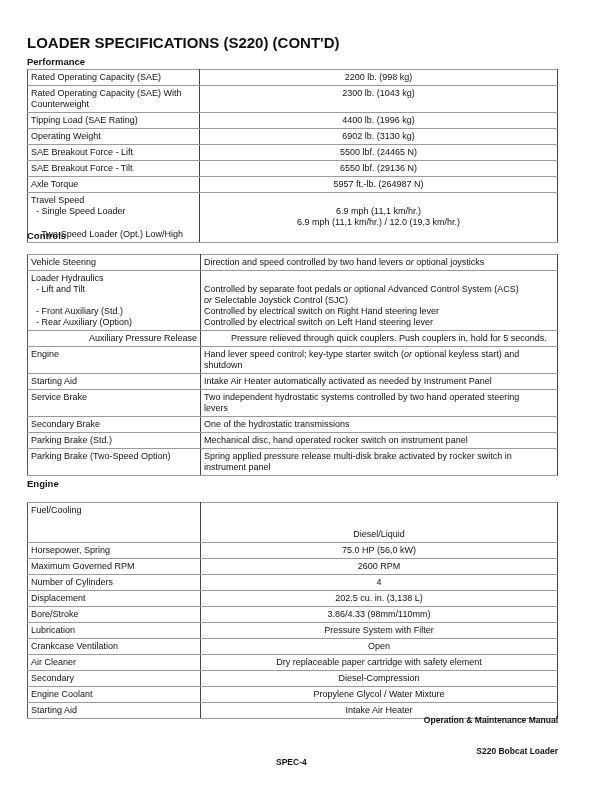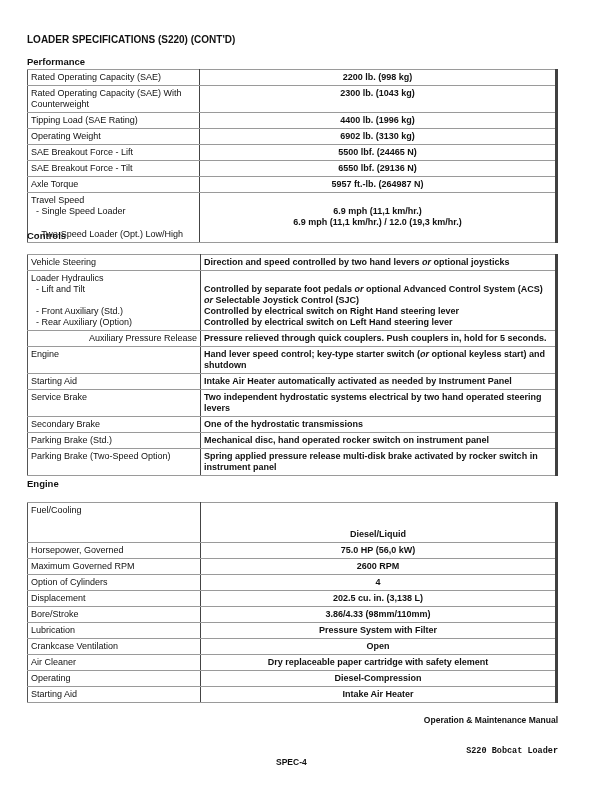--- a/index.html
+++ b/index.html
@@ -2,42 +2,42 @@
 <html><head>
 <meta charset="utf-8">
 <style>
   html, body { margin: 0; padding: 0; background: #ffffff; }
   body {
     width: 612px; height: 792px; position: relative; overflow: hidden;
     font-family: "Liberation Sans", sans-serif; color: #111;
   }
   .title {
     position: absolute; left: 27px; top: 34px;
-    font-size: 10px; font-weight: bold; letter-spacing: 0;
+    font-size: 15px; font-weight: bold; letter-spacing: 0;
   }
   .section-h {
     position: absolute; left: 27px;
     font-size: 9.5px; font-weight: bold;
   }
   table.spec {
     position: absolute; left: 27px; width: 531px;
     border-collapse: collapse; table-layout: fixed;
     font-size: 9px; line-height: 11px;
   }
   table.spec td {
     border-top: 1px solid #9a9a9a;
     border-bottom: 1px solid #9a9a9a;
     padding: 2px 3px 2px 3px;
     vertical-align: top;
   }
   table.spec td.lbl {
     border-left: 1px solid #555;
     border-right: 1px solid #444;
   }
-  table.spec td.val { border-right: 3px solid #404040; font-weight: bold; }
+  table.spec td.val { border-right: 1px solid #404040; }
   table.spec td.c { text-align: center; }
   table.spec td.l { text-align: left; }
   .line { display: block; white-space: nowrap; }
   .footer {
     position: absolute; font-size: 8.5px; font-weight: bold;
   }
   i { font-style: italic; }
 </style>
 </head>
 <body>
@@ -153,21 +153,21 @@
           <span class="line" style="min-height: 11px;"><i>or</i> Selectable Joystick Control (SJC)</span>
           <span class="line" style="min-height: 11px;">Controlled by electrical switch on Right Hand steering lever</span>
           <span class="line" style="min-height: 11px;">Controlled by electrical switch on Left Hand steering lever</span>
         </td>
       </tr>
       <tr>
         <td class="lbl">
           <span class="line" style="white-space: pre; min-height: 11px; text-align: right;">Auxiliary Pressure Release</span>
         </td>
         <td class="val l">
-          <span class="line" style="min-height: 11px;">Pressure relieved through quick couplers. Push couplers in, hold for 5 seconds.</span>
+          <span class="line" style="min-height: 11px; margin-left: 27px;">Pressure relieved through quick couplers. Push couplers in, hold for 5 seconds.</span>
         </td>
       </tr>
       <tr>
         <td class="lbl">
           <span class="line" style="white-space: pre; min-height: 11px;">Engine</span>
           <span class="line" style="white-space: pre; min-height: 11px;"></span>
         </td>
         <td class="val l">
           <span class="line" style="min-height: 11px;">Hand lever speed control; key-type starter switch (<i>or</i> optional keyless start) and</span>
           <span class="line" style="min-height: 11px;">shutdown</span>
@@ -180,21 +180,21 @@
         <td class="val l">
           <span class="line" style="min-height: 11px;">Intake Air Heater automatically activated as needed by Instrument Panel</span>
         </td>
       </tr>
       <tr>
         <td class="lbl">
           <span class="line" style="white-space: pre; min-height: 11px;">Service Brake</span>
           <span class="line" style="white-space: pre; min-height: 11px;"></span>
         </td>
         <td class="val l">
-          <span class="line" style="min-height: 11px;">Two independent hydrostatic systems electrical by two hand operated steering</span>
+          <span class="line" style="min-height: 11px;">Two independent hydrostatic systems controlled by two hand operated steering</span>
           <span class="line" style="min-height: 11px;">levers</span>
         </td>
       </tr>
       <tr>
         <td class="lbl">
           <span class="line" style="white-space: pre; min-height: 11px;">Secondary Brake</span>
         </td>
         <td class="val l">
           <span class="line" style="min-height: 11px;">One of the hydrostatic transmissions</span>
         </td>
@@ -230,37 +230,37 @@
       <tr>
         <td class="lbl">
           <span class="line" style="white-space: pre; min-height: 11px;">Fuel/Cooling</span>
         </td>
         <td class="val c">
           <span class="line" style="min-height: 11px; margin-top: 24px;">Diesel/Liquid</span>
         </td>
       </tr>
       <tr>
         <td class="lbl">
-          <span class="line" style="white-space: pre; min-height: 11px;">Horsepower, Governed</span>
+          <span class="line" style="white-space: pre; min-height: 11px;">Horsepower, Spring</span>
         </td>
         <td class="val c">
           <span class="line" style="min-height: 11px;">75.0 HP (56,0 kW)</span>
         </td>
       </tr>
       <tr>
         <td class="lbl">
           <span class="line" style="white-space: pre; min-height: 11px;">Maximum Governed RPM</span>
         </td>
         <td class="val c">
           <span class="line" style="min-height: 11px;">2600 RPM</span>
         </td>
       </tr>
       <tr>
         <td class="lbl">
-          <span class="line" style="white-space: pre; min-height: 11px;">Option of Cylinders</span>
+          <span class="line" style="white-space: pre; min-height: 11px;">Number of Cylinders</span>
         </td>
         <td class="val c">
           <span class="line" style="min-height: 11px;">4</span>
         </td>
       </tr>
       <tr>
         <td class="lbl">
           <span class="line" style="white-space: pre; min-height: 11px;">Displacement</span>
         </td>
         <td class="val c">
@@ -294,32 +294,40 @@
       <tr>
         <td class="lbl">
           <span class="line" style="white-space: pre; min-height: 11px;">Air Cleaner</span>
         </td>
         <td class="val c">
           <span class="line" style="min-height: 11px;">Dry replaceable paper cartridge with safety element</span>
         </td>
       </tr>
       <tr>
         <td class="lbl">
-          <span class="line" style="white-space: pre; min-height: 11px;">Operating</span>
+          <span class="line" style="white-space: pre; min-height: 11px;">Secondary</span>
         </td>
         <td class="val c">
           <span class="line" style="min-height: 11px;">Diesel-Compression</span>
+        </td>
+      </tr>
+      <tr>
+        <td class="lbl">
+          <span class="line" style="white-space: pre; min-height: 11px;">Engine Coolant</span>
+        </td>
+        <td class="val c">
+          <span class="line" style="min-height: 11px;">Propylene Glycol / Water Mixture</span>
         </td>
       </tr>
       <tr>
         <td class="lbl">
           <span class="line" style="white-space: pre; min-height: 11px;">Starting Aid</span>
         </td>
         <td class="val c">
           <span class="line" style="min-height: 11px;">Intake Air Heater</span>
         </td>
       </tr>
     </tbody>
 </table>
 
 <div class="footer" style="left:276px; top:757px;">SPEC-4</div>
-<div class="footer" style="right:54px; top:746px; text-align:right;font-family:Liberation Mono, monospace;">S220 Bobcat Loader</div>
+<div class="footer" style="right:54px; top:746px; text-align:right;">S220 Bobcat Loader</div>
 <div class="footer" style="right:54px; top:715px; ">Operation &amp; Maintenance Manual</div>
 
 </body></html>

